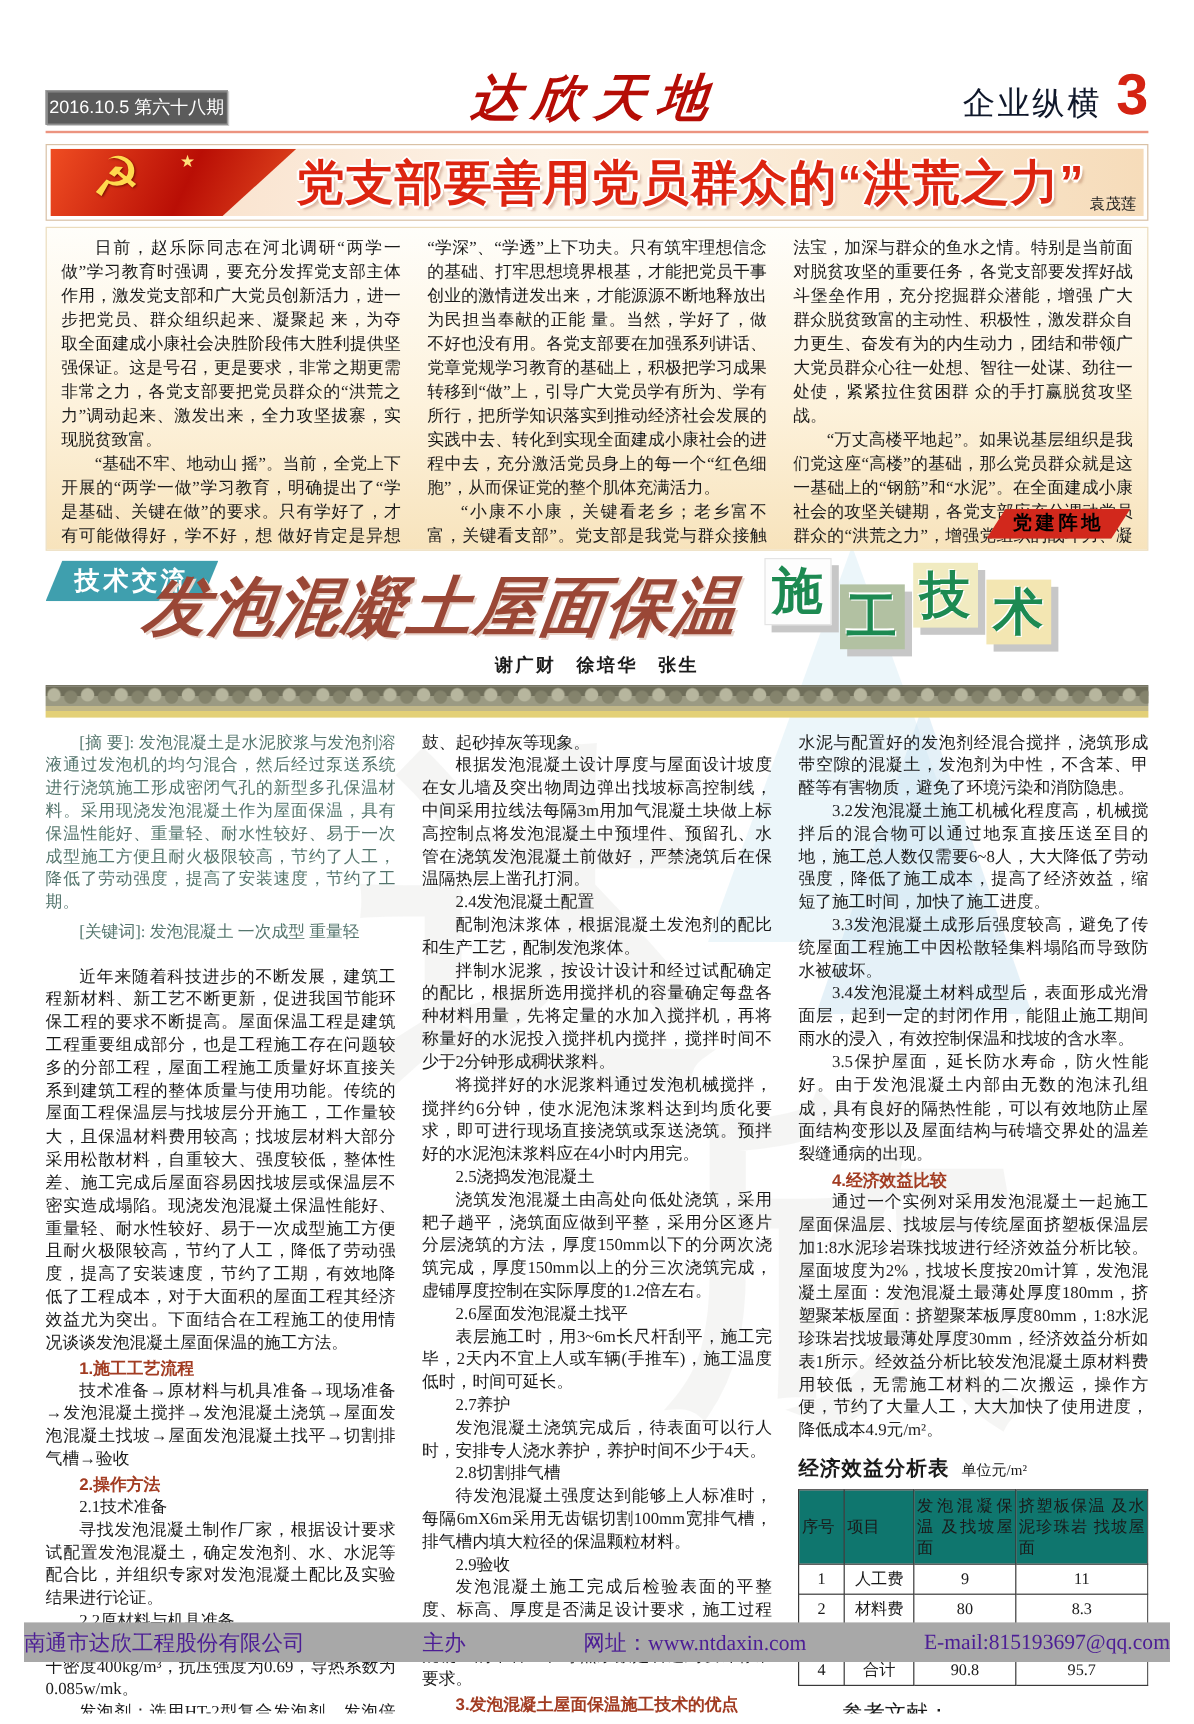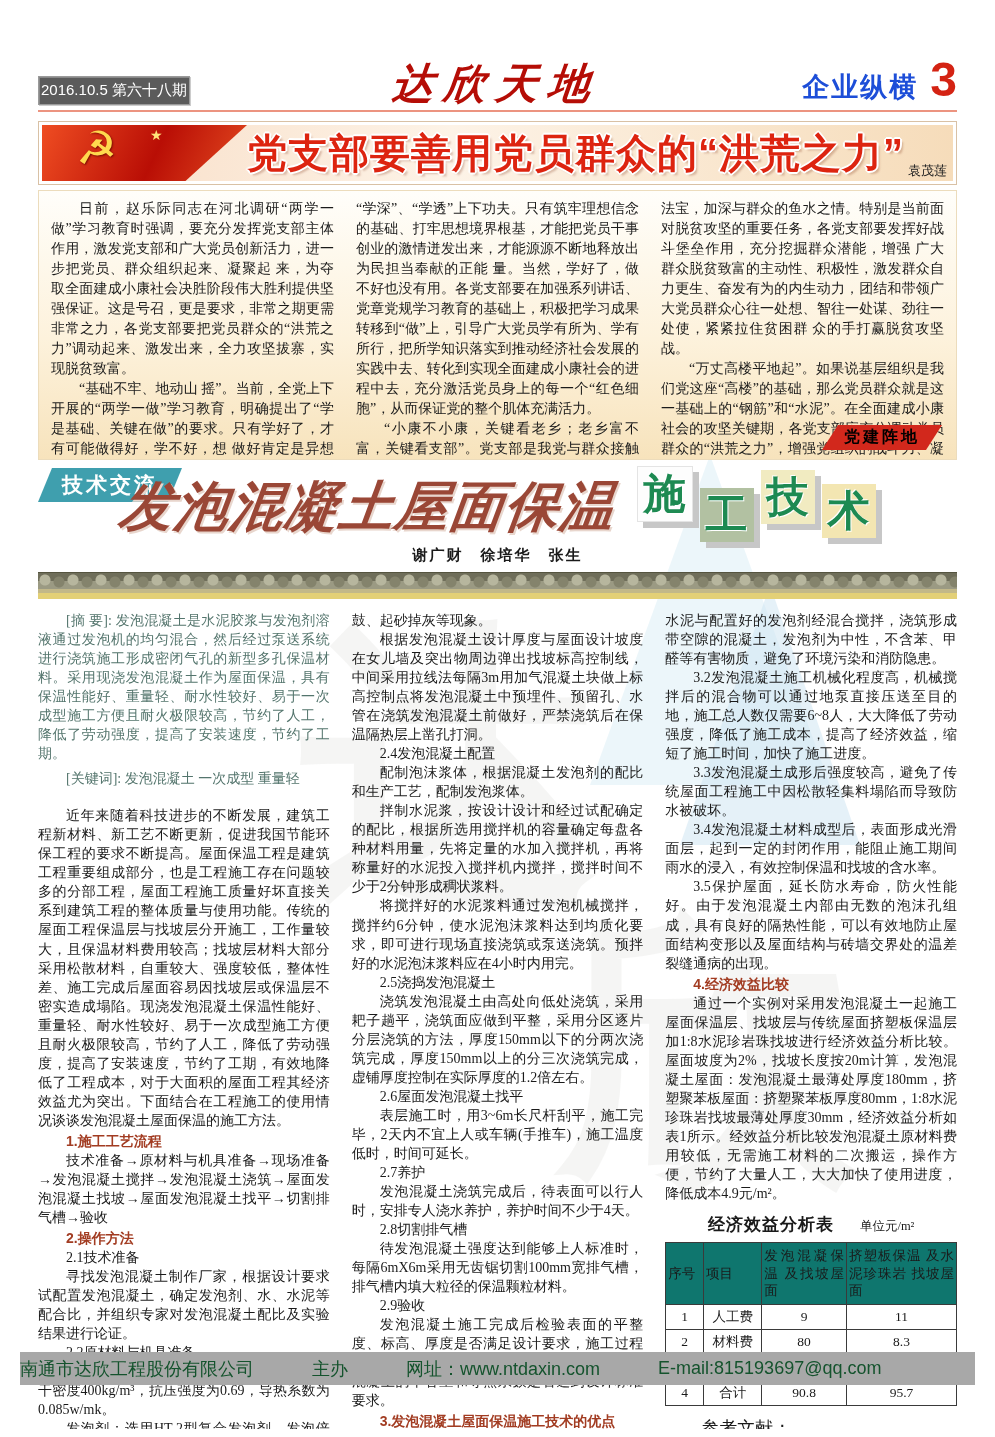--- a/index.html
+++ b/index.html
@@ -19,21 +19,21 @@
 
   
   .hdr{display:flex;align-items:flex-end;justify-content:space-between;
        padding-top:58px;border-bottom:2px solid #ec9480;padding-bottom:5px;}
   .issue-box{background:#5b5b5b;color:#fff;font-family:"Liberation Sans",sans-serif;
              font-size:15px;padding:4px 2px;border:1px solid #9a9a9a;
              box-shadow:inset 1px 1px 0 #888, 1px 1px 0 #ccc;}
   .masthead{color:#b50d06;font-size:42px;font-weight:bold;font-style:italic;
             letter-spacing:10px;transform:skewX(-6deg);line-height:1;}
   .sect-wrap{display:flex;align-items:baseline;gap:12px;}
-  .sect{font-size:27px;font-weight:bold;color:#1d4ed8;letter-spacing:2px;}
+  .sect{font-size:27px;font-weight:normal;color:#0f172a;letter-spacing:2px;}
   .pagenum{color:#d42313;font-size:48px;font-weight:bold;
            font-family:"Liberation Sans",sans-serif;line-height:.9;}
 
   
   .banner{margin-top:9px;border:1px solid #d9c1a5;background:#fff;padding:3px;}
   .banner-in{position:relative;height:56px;display:flex;align-items:center;
              background:linear-gradient(90deg,#f8dcc4,#fdf3e7 45%,#f6dcba);}
   .flag{position:relative;width:205px;height:100%;flex:none;
         background:linear-gradient(115deg,#ef4d22,#b90e05 55%,#e34a20);
         clip-path:polygon(0 0,100% 0,70% 100%,0 100%);}
@@ -93,37 +93,37 @@
   .a2-body{display:flex;gap:22px;margin-top:12px;height:818px;overflow:hidden;}
   .a2col{width:calc((100% - 44px)/3);text-align:justify;font-size:14px;line-height:1.36;}
   .h{color:#a23c22;font-weight:bold;font-family:"Liberation Sans",sans-serif;
      font-size:14px;text-indent:2em;margin-top:2px;}
   .abs{color:#54756d;}
   .mt{margin-top:18px;}
   .mt-s{margin-top:6px;}
 
   
   .tbl-block{margin-top:10px;}
-  .tbl-caprow{display:flex;align-items:baseline;justify-content:center;gap:26px;}
+  .tbl-caprow{display:flex;align-items:baseline;gap:10px;}
   .tbl-title{font-size:17px;font-weight:bold;font-family:"Liberation Sans",sans-serif;
      letter-spacing:1px;}
   .tbl-unit{font-size:12.5px;}
   table.econ{width:100%;border-collapse:collapse;margin-top:6px;font-size:13.5px;}
   table.econ th{background:#0f766e;font-weight:normal;border:1px solid #3a3a3a;
      padding:4px 2px;line-height:1.3;}
   table.econ td{border:1px solid #3a3a3a;text-align:center;padding:3px 2px;}
 
   
   .refs{margin-top:10px;font-size:18px;line-height:1.4;}
   .refs p{margin:0;text-indent:2em;}
 
   
   .footer{position:absolute;left:20px;right:20px;bottom:52px;height:33px;
-     background:#a8a8a8;color:#14532d;display:flex;align-items:center;justify-content:flex-start;
-     gap:58px;font-family:Liberation Sans, sans-serif;font-size:18px;z-index:2;}
+     background:#a8a8a8;color:#4c1d95;display:flex;align-items:center;justify-content:space-between;
+     gap:58px;font-family:Liberation Serif, serif;font-size:18px;z-index:2;}
 </style>
 </head>
 <body>
 
 <div class="page">
 
   <div class="wm wm-tri1"></div>
   <div class="wm wm-tri2"></div>
   <div class="wm wm-char wm-c1">达</div>
   <div class="wm wm-char wm-c2">欣</div>

